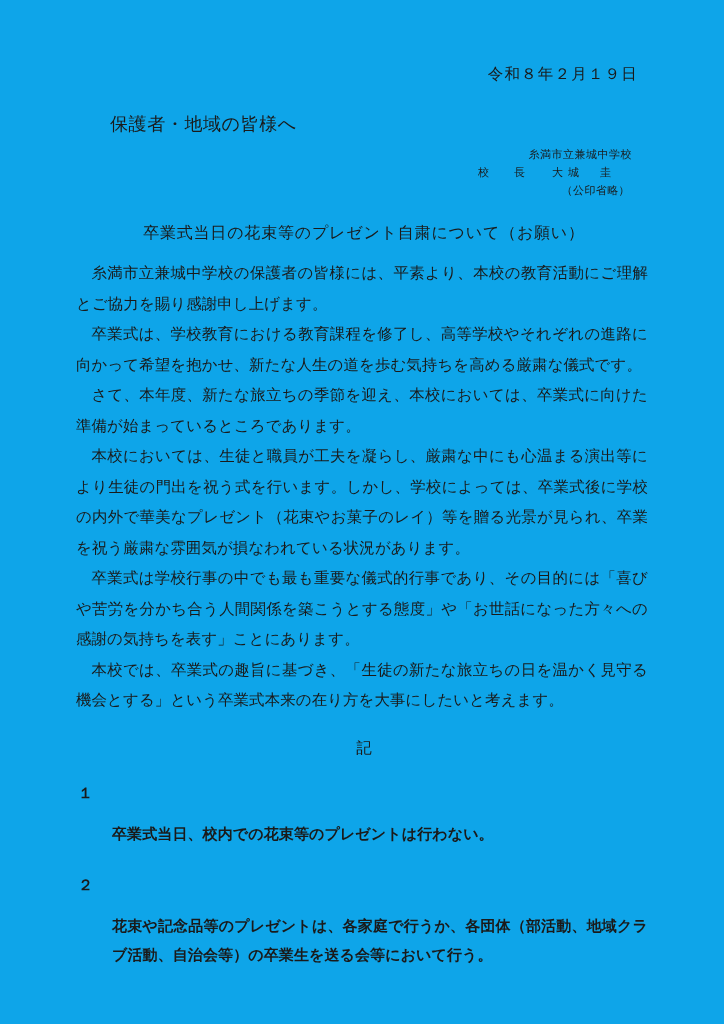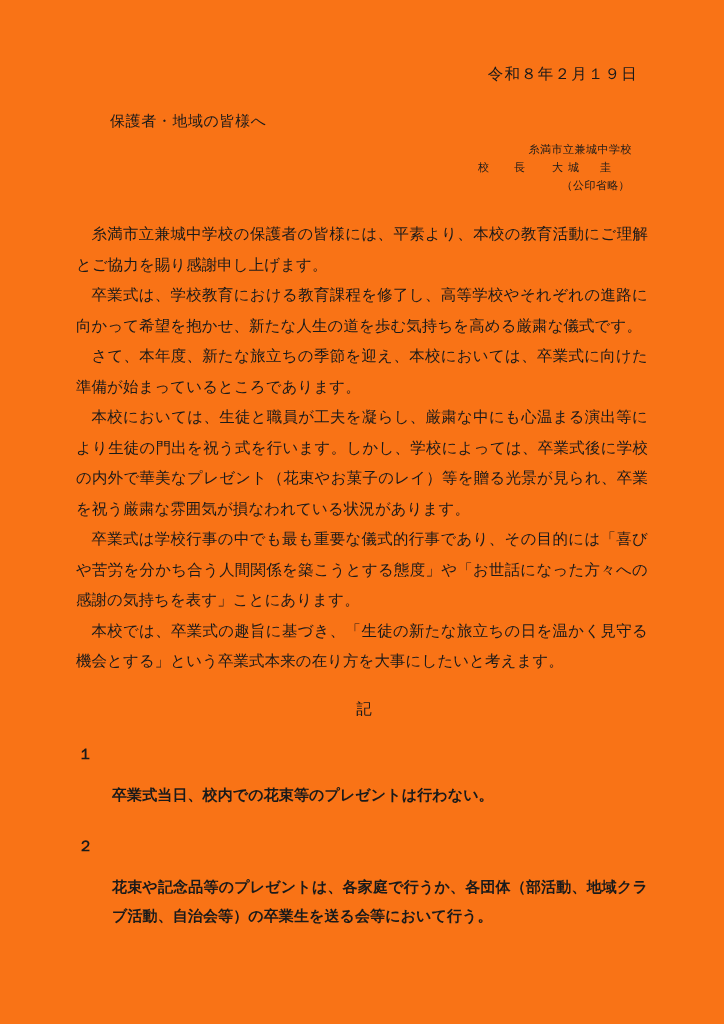--- a/index.html
+++ b/index.html
@@ -5,21 +5,21 @@
   html, body {
     margin: 0;
     padding: 0;
     background: #ffffff;
   }
   .page {
     position: relative;
     width: 724px;
     height: 1024px;
     margin: 0 auto;
-    background: #f97316;
+    background: #0ea5e9;
     color: #1a1a1a;
     font-family: "DejaVu Serif", "Liberation Serif", serif;
     overflow: hidden;
     box-sizing: border-box;
   }
   .doc-body {
     position: absolute;
     left: 76px;
     top: 0;
     width: 572px;
@@ -29,21 +29,21 @@
   .date-line {
     margin-top: 64px;
     text-align: right;
     font-size: 15.5px;
     letter-spacing: 1.2px;
     padding-right: 10px;
   }
   .addressee {
     margin-top: 27px;
     padding-left: 34px;
-    font-size: 15px;
+    font-size: 18px;
     letter-spacing: 0.6px;
   }
   .sender {
     margin-top: 10px;
     text-align: right;
     font-size: 11px;
     line-height: 1.62;
     padding-right: 16px;
   }
   .sender .school {
@@ -73,21 +73,21 @@
   .doc-title {
     margin-top: 24px;
     text-align: center;
     font-size: 16px;
     letter-spacing: 0.8px;
     padding-left: 4px;
   }
 
   
   .body-block {
-    margin-top: 25px;
+    margin-top: 14px;
     font-size: 15.4px;
     line-height: 1.98;
   }
   .body-block p {
     margin: 0;
     text-align: justify;
     text-justify: inter-character;
     text-indent: 1em;
     letter-spacing: 0.15px;
   }
@@ -141,20 +141,21 @@
     <div class="addressee">保護者・地域の皆様へ</div>
 
     <div class="sender">
       <div class="school">糸満市立兼城中学校</div>
       <div class="principal">
         <span class="sp-wide">校　長</span><span class="gap"></span><span class="name-sp">大城　圭</span>
       </div>
       <div class="seal">（公印省略）</div>
     </div>
 
+    <div class="doc-title">卒業式当日の花束等のプレゼント自粛について（お願い）</div>
 
     <div class="body-block">
       <p>糸満市立兼城中学校の保護者の皆様には、平素より、本校の教育活動にご理解とご協力を賜り感謝申し上げます。</p>
       <p>卒業式は、学校教育における教育課程を修了し、高等学校やそれぞれの進路に向かって希望を抱かせ、新たな人生の道を歩む気持ちを高める厳粛な儀式です。</p>
       <p>さて、本年度、新たな旅立ちの季節を迎え、本校においては、卒業式に向けた準備が始まっているところであります。</p>
       <p>本校においては、生徒と職員が工夫を凝らし、厳粛な中にも心温まる演出等により生徒の門出を祝う式を行います。しかし、学校によっては、卒業式後に学校の内外で華美なプレゼント（花束やお菓子のレイ）等を贈る光景が見られ、卒業を祝う厳粛な雰囲気が損なわれている状況があります。</p>
       <p>卒業式は学校行事の中でも最も重要な儀式的行事であり、その目的には「喜びや苦労を分かち合う人間関係を築こうとする態度」や「お世話になった方々への感謝の気持ちを表す」ことにあります。</p>
       <p>本校では、卒業式の趣旨に基づき、「生徒の新たな旅立ちの日を温かく見守る機会とする」という卒業式本来の在り方を大事にしたいと考えます。</p>
     </div>
 

